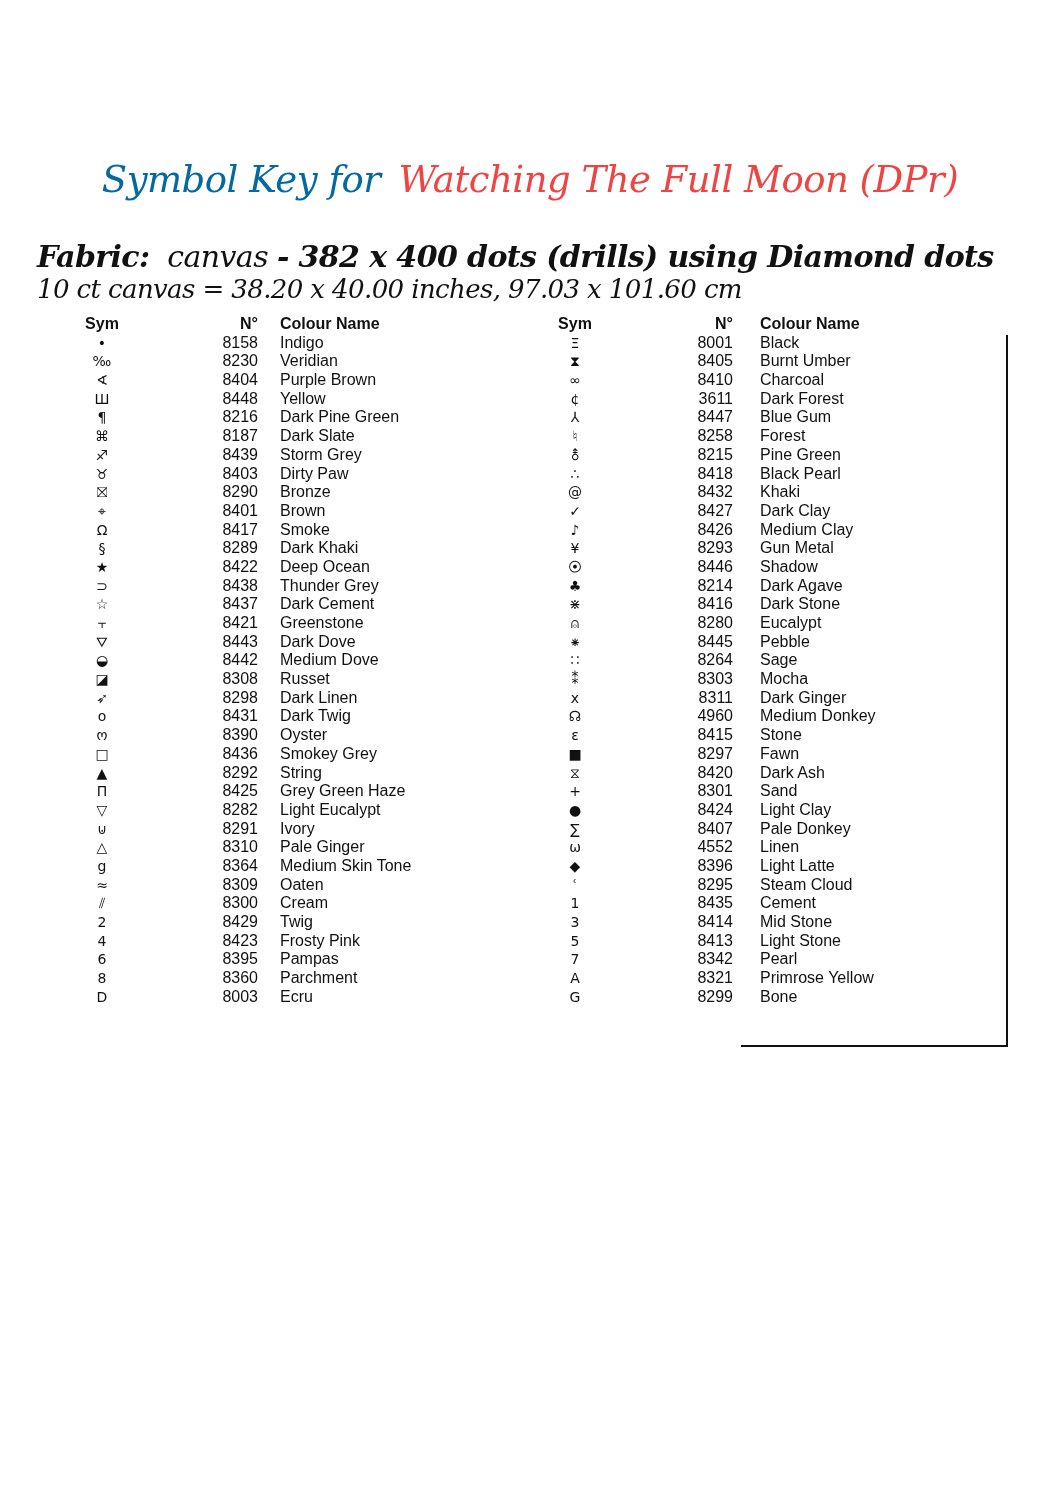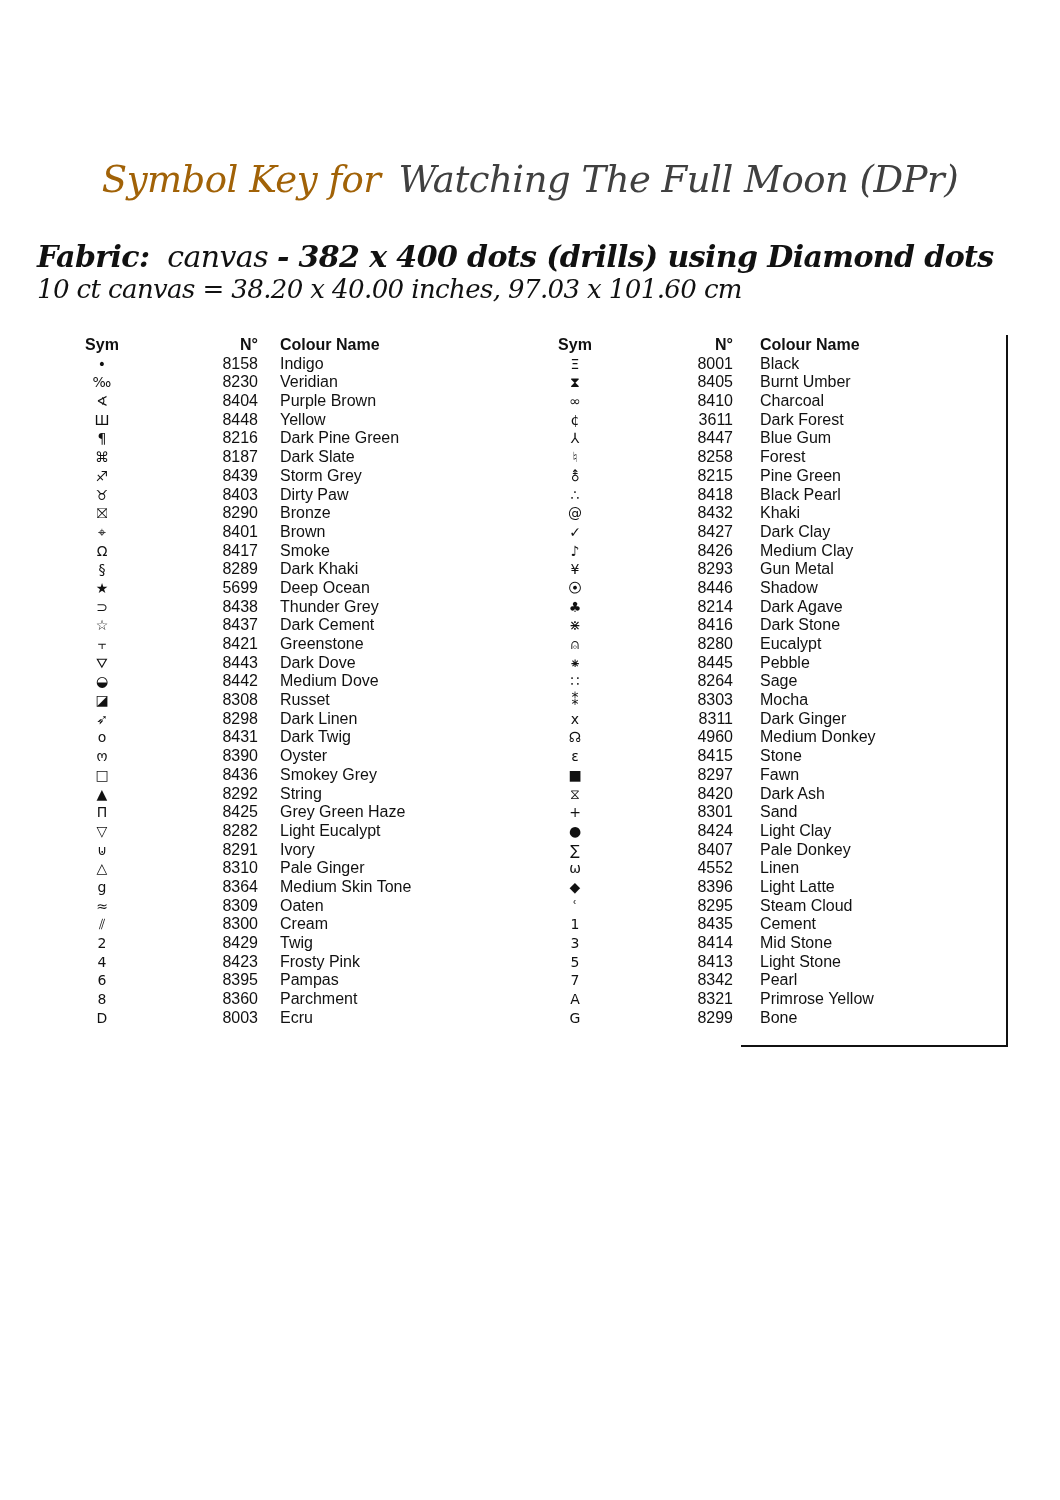--- a/index.html
+++ b/index.html
@@ -2,36 +2,36 @@
 <html><head>
   <meta charset="utf-8">
   <style>
     html, body { margin: 0; padding: 0; background: #ffffff; }
     body { width: 1060px; height: 1500px; position: relative; overflow: hidden; color: #111; }
     .title {
       position: absolute; left: 0; width: 1060px; top: 150px; text-align: center;
       font-family: "DejaVu Serif", serif; font-style: italic; font-size: 37px; line-height: 60px;
       white-space: nowrap; letter-spacing: -0.5px;
     }
-    .title .pre { color: #a16207; }
-    .title .name { color: #404040; margin-left: 18px; }
+    .title .pre { color: #0369a1; }
+    .title .name { color: #ef4444; margin-left: 18px; }
     .fabric {
       position: absolute; left: 37px; top: 240px;
       font-family: "DejaVu Serif", serif; font-style: italic; font-size: 30px; line-height: 34px;
       white-space: nowrap; letter-spacing: -0.6px;
     }
     .fabric b { font-weight: bold; }
     .fabric .light { font-weight: normal; }
     .dims {
       position: absolute; left: 37px; top: 273px;
       font-family: "DejaVu Serif", serif; font-style: italic; font-size: 26px; line-height: 32px;
       white-space: nowrap; letter-spacing: -0.6px;
     }
     .col {
-      position: absolute; top: 336px;
+      position: absolute; top: 315px;
       font-family: "Liberation Sans", sans-serif; font-size: 16px;
     }
     .col.left { left: 70px; width: 400px; }
     .col.right { left: 545px; width: 440px; }
     .row { position: relative; height: 18.7px; line-height: 18.7px; white-space: nowrap; }
     .row .sym { position: absolute; left: 0; width: 64px; text-align: center; font-family: "DejaVu Sans", sans-serif; font-size: 14px; }
     .row .num { position: absolute; left: 120px; width: 68px; text-align: right; }
     .row .cname { position: absolute; left: 210px; }
     .col.right .row .sym { width: 60px; }
     .col.right .row .num { left: 120px; width: 68px; }
@@ -117,21 +117,21 @@
         <span class="num">8417</span>
         <span class="cname">Smoke</span>
       </div>
       <div class="row">
         <span class="sym">§</span>
         <span class="num">8289</span>
         <span class="cname">Dark Khaki</span>
       </div>
       <div class="row">
         <span class="sym">★</span>
-        <span class="num">5699</span>
+        <span class="num">8422</span>
         <span class="cname">Deep Ocean</span>
       </div>
       <div class="row">
         <span class="sym">⊃</span>
         <span class="num">8438</span>
         <span class="cname">Thunder Grey</span>
       </div>
       <div class="row">
         <span class="sym">☆</span>
         <span class="num">8437</span>

